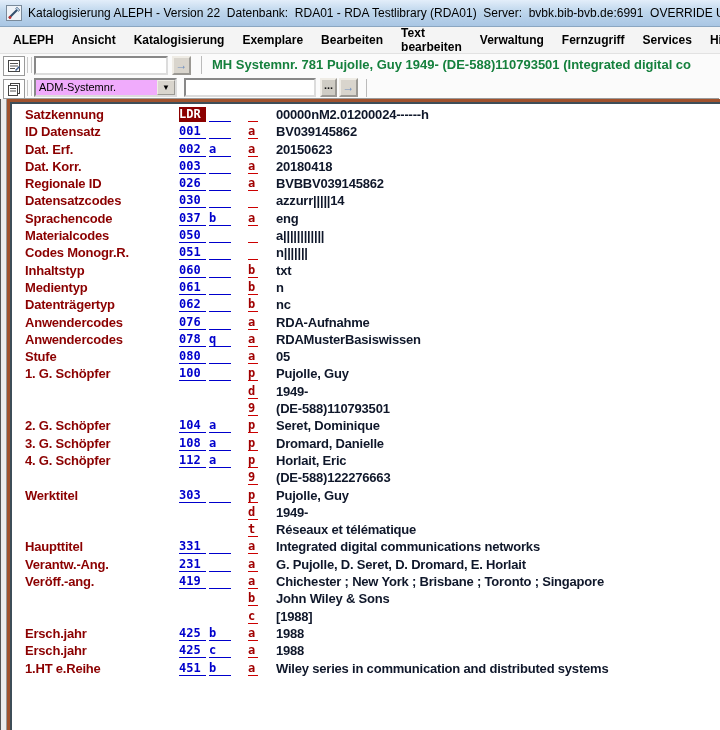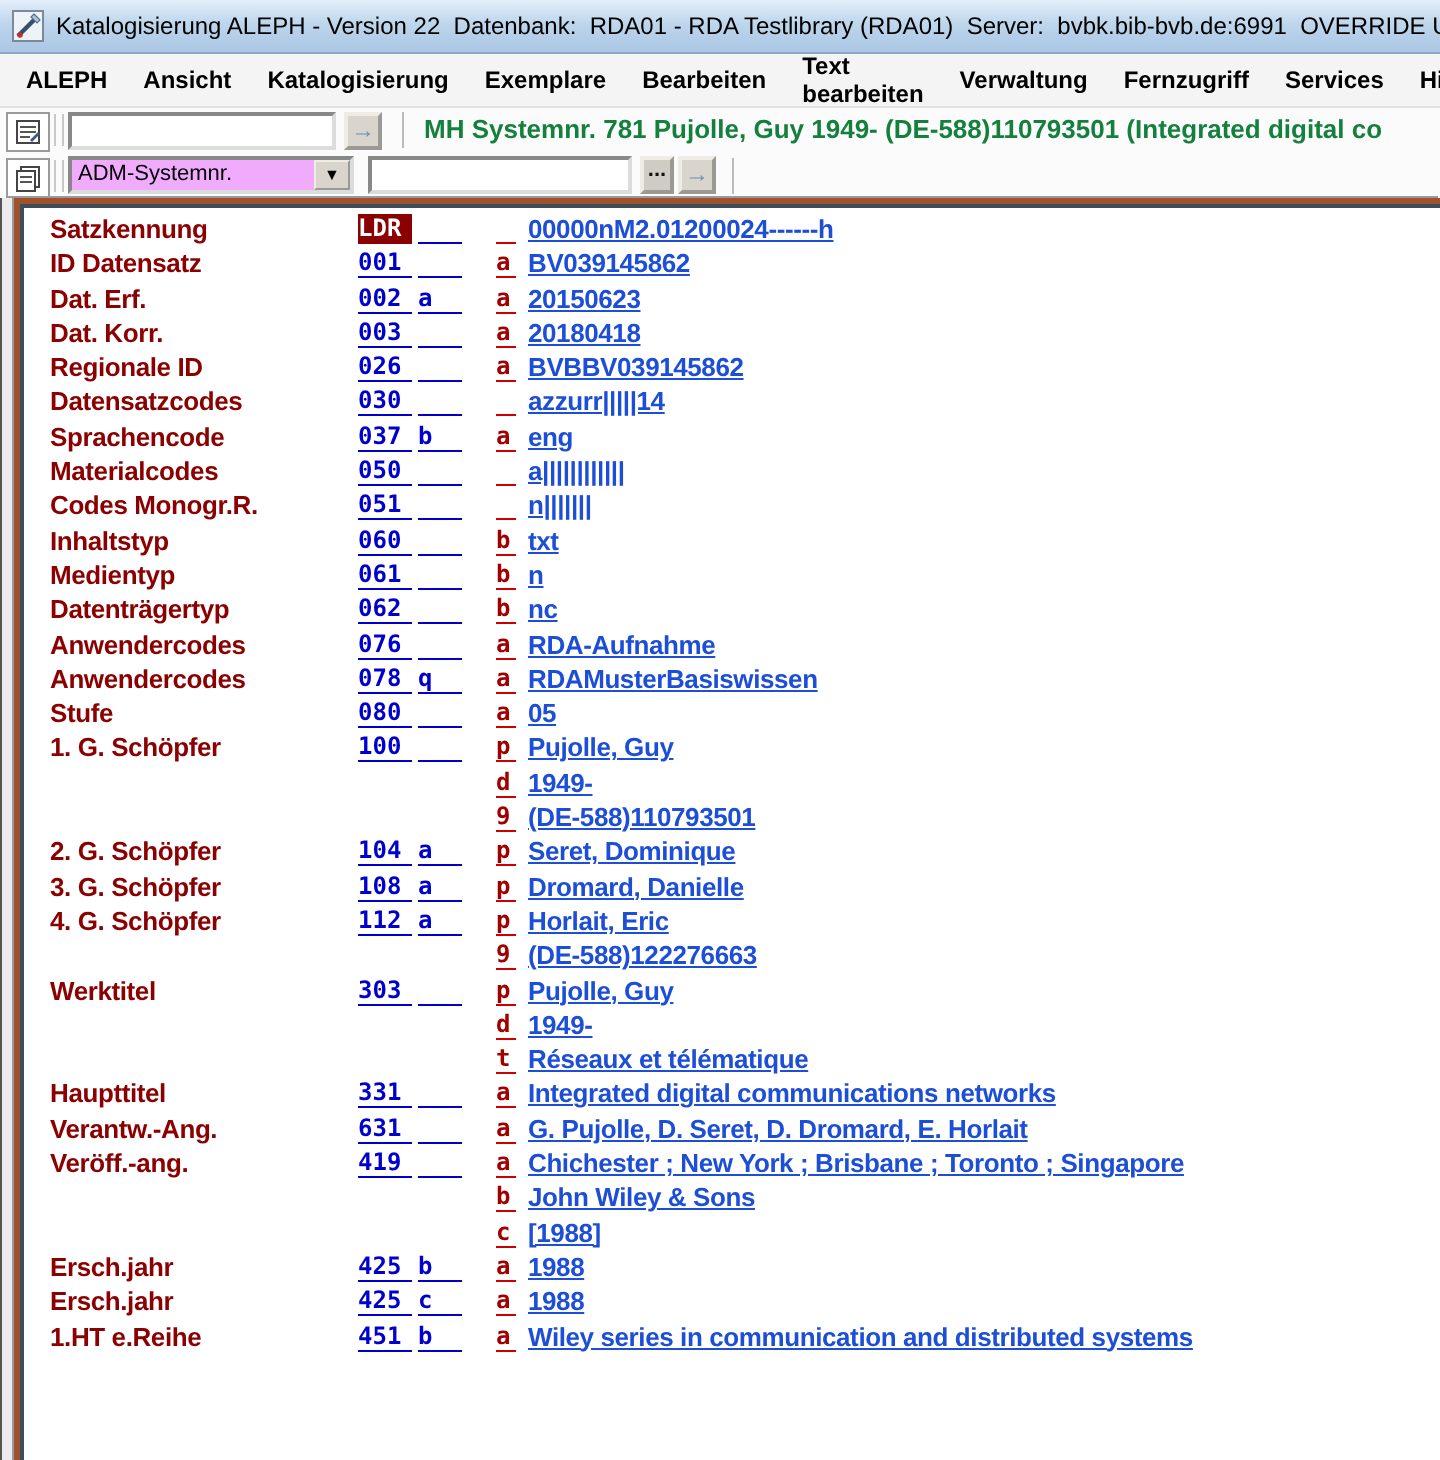--- a/index.html
+++ b/index.html
@@ -100,21 +100,21 @@
   .f-ind{
     left:197px;width:22px;height:14px;color:#0000cc;
     border-bottom:1px solid #0000cc;
     font-family:"DejaVu Sans Mono",monospace;font-size:12px;
   }
   .f-sub{
     left:236px;width:10px;height:14px;color:#a00000;
     border-bottom:1px solid #cc0000;
     font-family:"DejaVu Sans Mono",monospace;font-size:12px;
   }
-  .f-value{left:252px;color:#1d4ed8;letter-spacing:-0.2px;text-decoration:underline;}
+  .f-value{left:264px;color:#0f172a;letter-spacing:-0.2px;}
 </style>
 </head>
 <body>
 
 <div class="titlebar">
   <svg class="app-icon" viewBox="0 0 16 16">
     <rect x="0.5" y="0.5" width="15" height="15" fill="#eef3f8" stroke="#7a8a9a"></rect>
     <path d="M3 13 L12 4" stroke="#33506e" stroke-width="2.2" fill="none"></path>
     <path d="M11 2 L14 5 L12.5 6.5 L9.5 3.5 Z" fill="#b0c4d8" stroke="#55708c" stroke-width="0.6"></path>
     <circle cx="4" cy="12.5" r="1.4" fill="#c03030"></circle>
@@ -374,21 +374,21 @@
   <div class="rec-row">
     <span class="f-label">Haupttitel</span>
     <span class="f-tag">331</span>
     <span class="f-ind"></span>
     <span class="f-sub">a</span>
     <span class="f-value">Integrated digital communications networks</span>
   </div>
 
   <div class="rec-row">
     <span class="f-label">Verantw.-Ang.</span>
-    <span class="f-tag">631</span>
+    <span class="f-tag">231</span>
     <span class="f-ind"></span>
     <span class="f-sub">a</span>
     <span class="f-value">G. Pujolle, D. Seret, D. Dromard, E. Horlait</span>
   </div>
 
   <div class="rec-row">
     <span class="f-label">Veröff.-ang.</span>
     <span class="f-tag">419</span>
     <span class="f-ind"></span>
     <span class="f-sub">a</span>

